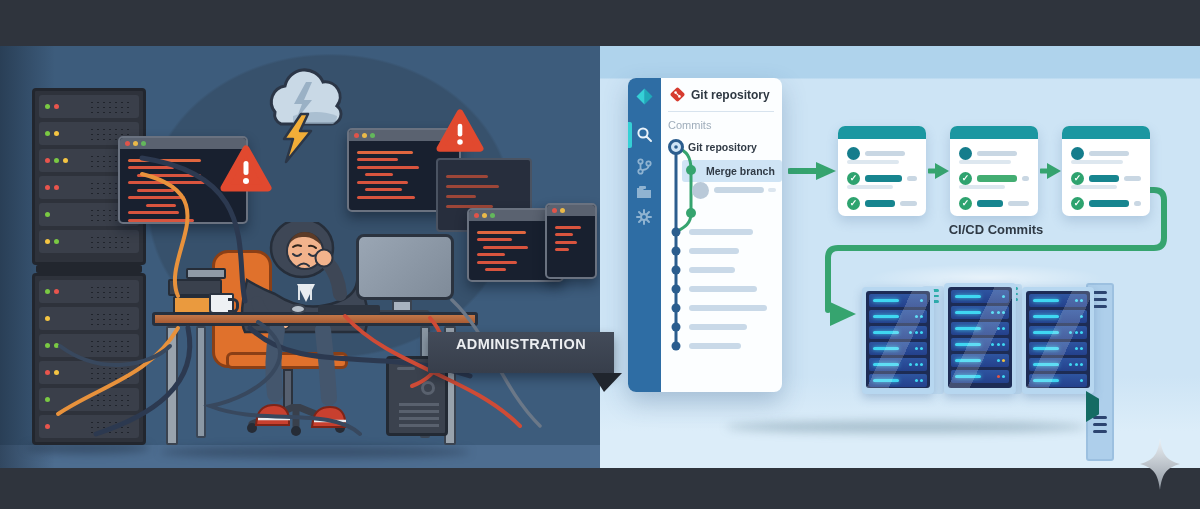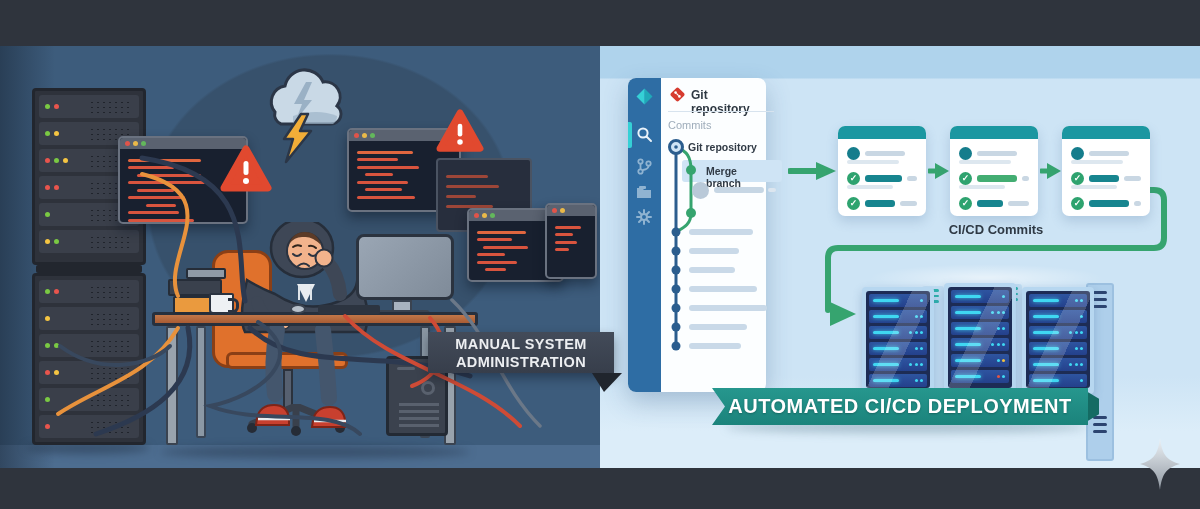--- a/index.html
+++ b/index.html
@@ -39,21 +39,21 @@
   .screen-plain i { display:block; height:3px; background:rgba(197,79,55,.75); border-radius:2px; margin:7px 0; }
 
   
   .desk-top { background:linear-gradient(#c27748,#a85c34); border:3px solid #27303d; border-radius:3px; }
   .desk-leg { background:#99a3ad; border:2px solid #3a4350; border-radius:2px; }
   .box { border:2px solid #262d38; border-radius:2px; }
   .mug { background:#eef1f4; border:2px solid #2b3340; border-radius:2px 2px 4px 4px; }
   .mug:after { content:""; position:absolute; right:-7px; top:3px; width:8px; height:9px; border:3px solid #2b3340; border-left:none; border-radius:0 6px 6px 0; }
 
   
-  .git-panel { left:628px; top:78px; width:138px; height:314px; background:#fcfeff; border-radius:8px;
+  .git-panel { left:628px; top:78px; width:154px; height:314px; background:#fcfeff; border-radius:8px;
     box-shadow:0 10px 24px rgba(46,84,126,.28); }
   .gp-sidebar { left:0; top:0; width:33px; height:314px; background:#2e6da4; border-radius:8px 0 0 8px; }
   .gp-title { font-size:12px; font-weight:bold; color:#2e3842; }
   .gp-section { font-size:11px; color:#9fadbb; }
   .gp-commit-label { font-size:10.5px; font-weight:bold; color:#303a45; }
   .gp-bar { background:#c9d9e8; border-radius:3px; height:6px; }
   .hl-row { background:#cfe4f5; border-radius:3px; }
 
   
   .card { width:88px; height:90px; background:#ffffff; border-radius:7px; box-shadow:0 5px 12px rgba(63,102,145,.22); }
@@ -606,28 +606,26 @@
         <rect x="3" y="1" width="7" height="3" rx="1" fill="#8fb3d1"></rect>
       </svg>
       <svg class="a" style="left:8px;top:131px" width="16" height="16" viewBox="0 0 16 16">
         <circle cx="8" cy="8" r="3" fill="none" stroke="#8fb3d1" stroke-width="2"></circle>
         <path d="M8,1 V4 M8,12 V15 M1,8 H4 M12,8 H15 M3,3 L5,5 M11,11 L13,13 M13,3 L11,5 M5,11 L3,13" stroke="#8fb3d1" stroke-width="2" stroke-linecap="round"></path>
       </svg>
     </div>
   </div>
 
   <div class="a banner-manual">
-    <div>MANUAL SYSTEM</div>
     <div>ADMINISTRATION</div>
   </div>
   <div class="a banner-fold-left"></div>
 
   <div class="a banner-auto-shadow"></div>
   <div class="a banner-auto-fold"></div>
-  <div class="a banner-auto">AUTOMATED CI/CD DEPLOYMENT</div>
 
   <svg class="a" style="left:1138px;top:436px" width="44" height="56" viewBox="0 0 44 56">
     <defs>
       <linearGradient id="spg" x1="0" y1="0" x2="0" y2="1">
         <stop offset="0" stop-color="#eef3f7"></stop>
           <stop offset="1" stop-color="#8f97a1"></stop>
       </linearGradient>
     </defs>
     <path d="M22,2 C24,18 28,24 42,28 C28,32 24,38 22,54 C20,38 16,32 2,28 C16,24 20,18 22,2 Z" fill="url(#spg)"></path>
   </svg>

